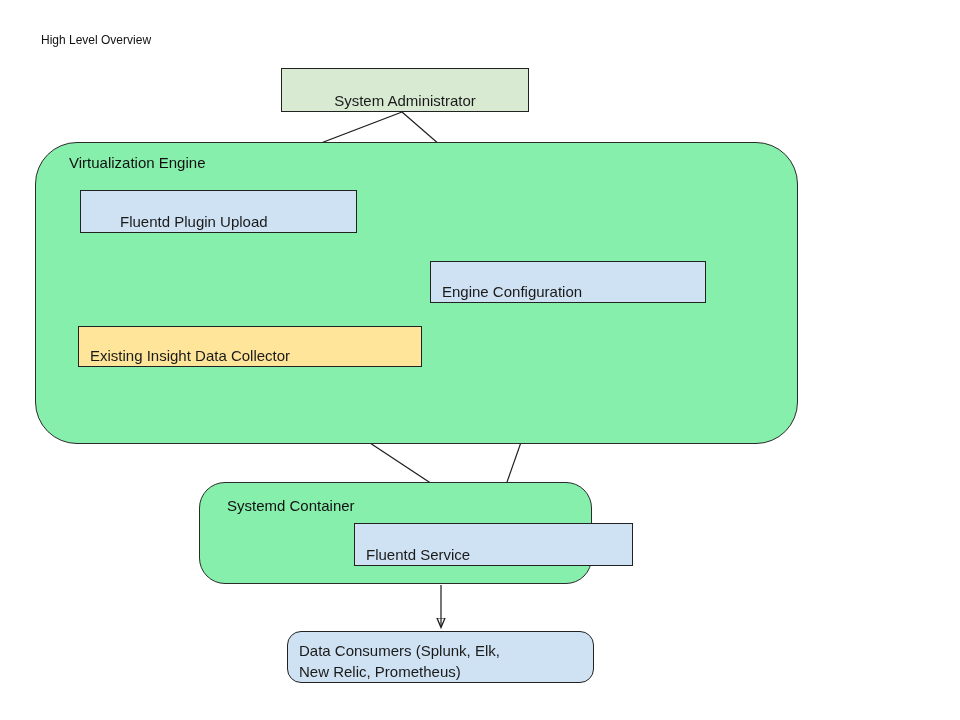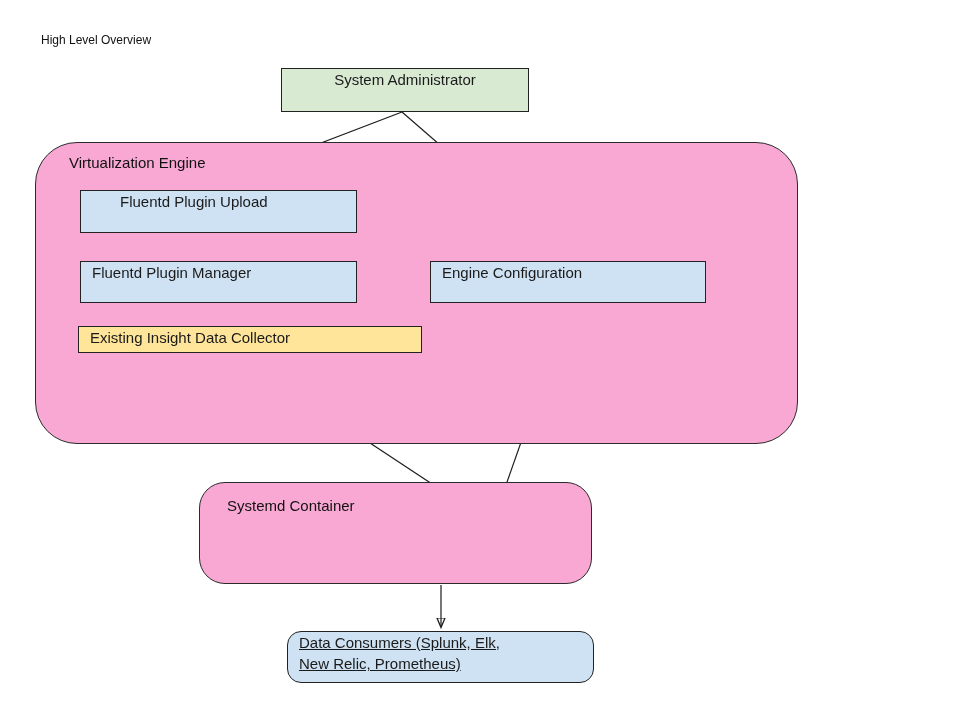--- a/index.html
+++ b/index.html
@@ -4,45 +4,45 @@
 <style>
   html,body{margin:0;padding:0;background:#ffffff;}
   .canvas{
     position:relative;width:960px;height:720px;background:#ffffff;overflow:hidden;
     font-family:"Liberation Sans","DejaVu Sans",sans-serif;color:#1a1a1a;
   }
   .title{
     position:absolute;left:41px;top:33px;font-size:12px;color:#111;
   }
   .container{
-    position:absolute;background:#f9a8d4;border:1.5px solid #2b2b2b;box-sizing:border-box;
+    position:absolute;background:#86efac;border:1.5px solid #2b2b2b;box-sizing:border-box;
   }
   .container-label{
     position:absolute;font-size:15px;color:#111;white-space:nowrap;
   }
   .virt-engine{left:35px;top:142px;width:763px;height:302px;border-radius:42px;}
   .virt-engine .container-label{left:33px;top:11px;}
   .systemd{left:199px;top:482px;width:393px;height:102px;border-radius:26px;}
   .systemd .container-label{left:27px;top:14px;}
   .node{
     position:absolute;box-sizing:border-box;border:1.5px solid #222;
-    display:flex;align-items:flex-start;font-size:15px;line-height:21px;
+    display:flex;align-items:flex-end;font-size:15px;line-height:21px;
   }
   .node .lbl{padding:0 11px;white-space:pre-line;}
   .green{background:#d9ead3;}
   .blue{background:#cfe2f3;}
   .yellow{background:#ffe599;}
   .centered{justify-content:center;}
   .n-sysadmin{left:281px;top:68px;width:248px;height:44px;}
   .n-upload{left:80px;top:190px;width:277px;height:43px;padding-left:28px;}
   .n-manager{left:80px;top:261px;width:277px;height:42px;}
   .n-config{left:430px;top:261px;width:276px;height:42px;}
-  .n-insight{left:78px;top:326px;width:344px;height:27px;}
+  .n-insight{left:78px;top:326px;width:344px;height:41px;}
   .n-service{left:354px;top:523px;width:279px;height:43px;}
-  .n-consumers{left:287px;top:631px;width:307px;height:52px;border-radius:14px;text-decoration:underline;}
+  .n-consumers{left:287px;top:631px;width:307px;height:52px;border-radius:14px;}
   svg.edges{position:absolute;left:0;top:0;width:960px;height:720px;pointer-events:none;}
   svg.edges path{stroke:#1c1c1c;stroke-width:1.2;fill:none;}
 </style>
 </head>
 <body>
 
 <div class="canvas">
 
   <div class="title">High Level Overview</div>
 
@@ -70,31 +70,31 @@
   </div>
 
   <div class="node green centered n-sysadmin">
     <span class="lbl">System Administrator</span>
   </div>
 
   <div class="node blue n-upload">
     <span class="lbl">Fluentd Plugin Upload</span>
   </div>
 
-  <div class="node blue n-manager">
-    <span class="lbl">Fluentd Plugin Manager</span>
-  </div>
 
   <div class="node blue n-config">
     <span class="lbl">Engine Configuration</span>
   </div>
 
   <div class="node yellow n-insight">
     <span class="lbl">Existing Insight Data Collector</span>
   </div>
 
+  <div class="node blue n-service">
+    <span class="lbl">Fluentd Service</span>
+  </div>
 
   <div class="node blue n-consumers">
     <span class="lbl">Data Consumers (Splunk, Elk,
 New Relic, Prometheus)</span>
   </div>
 
 </div>
 
 </body></html>

